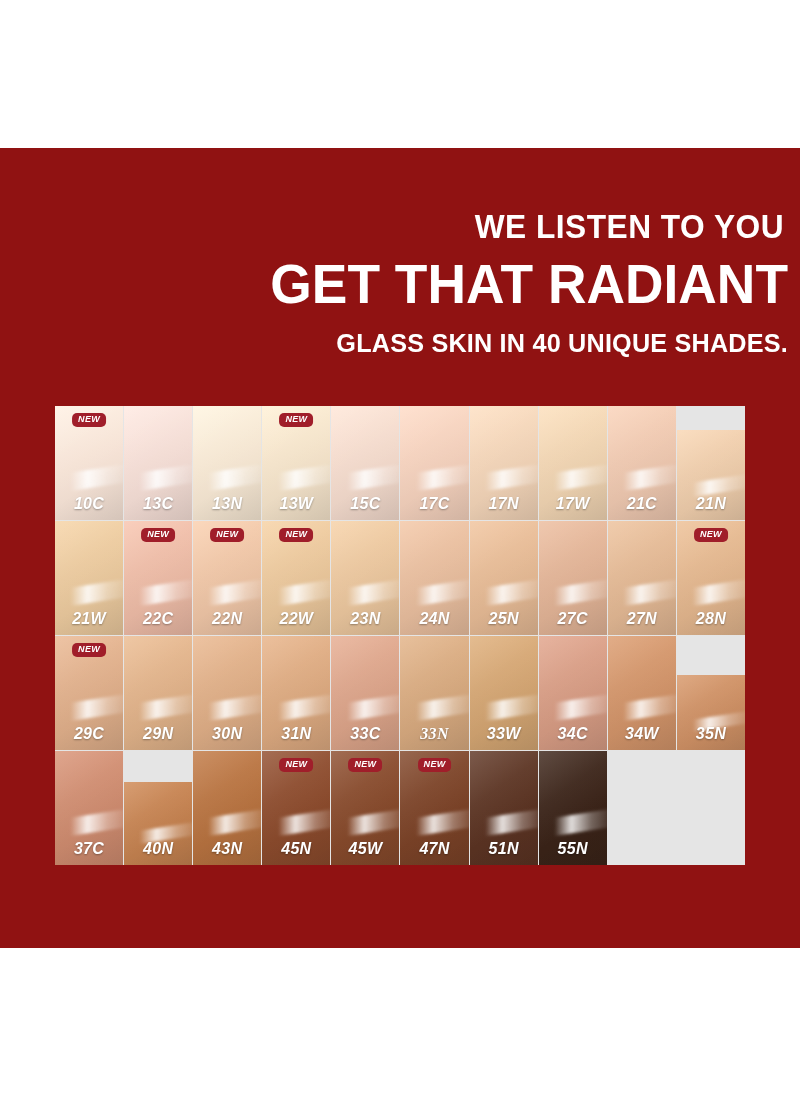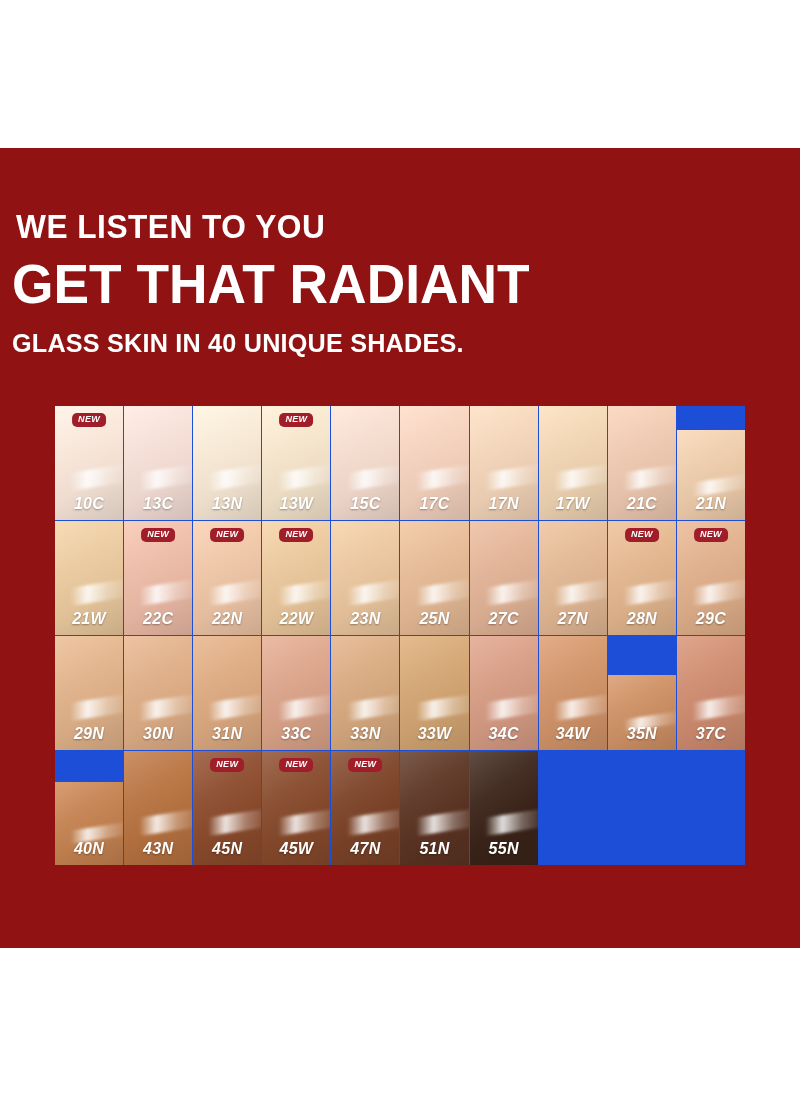--- a/index.html
+++ b/index.html
@@ -25,21 +25,21 @@
     background: #901212;
     overflow: hidden;
   }
 
   
   #headline-block {
     position: absolute;
     left: 0;
     top: 62px;
     width: 800px;
-    text-align: left;
+    text-align: right;
     color: #ffffff;
   }
   #eyebrow-line {
     font-size: 33px;
     font-weight: bold;
     letter-spacing: 0.5px;
     line-height: 1;
     margin: 0;
     transform: scaleX(0.96);
   }
@@ -64,21 +64,21 @@
   #shade-grid {
     position: absolute;
     left: 55px;
     top: 258px;
     width: 690px;
     height: 459px;
     display: grid;
     grid-template-columns: repeat(10, 1fr);
     grid-template-rows: repeat(4, 1fr);
     gap: 1px;
-    background: #1d4ed8;
+    background: #e5e5e5;
   }
 
   .swatch {
     position: relative;
     overflow: hidden;
     box-sizing: border-box;
   }
   
   .swatch .sheen {
     position: absolute;
@@ -225,20 +225,25 @@
         <div class="gloss"></div>
         <div class="sheen"></div>
         <span class="new-badge" style="background: rgb(160, 30, 42);">NEW</span>
         <span class="shade-label">22W</span>
       </div>
       <div class="swatch" style="background: linear-gradient(160deg, rgb(246, 208, 165) 0%, rgb(232, 196, 156) 45%, rgb(216, 182, 145) 100%);">
         <div class="gloss"></div>
         <div class="sheen"></div>
         <span class="shade-label">23N</span>
       </div>
+      <div class="swatch" style="background: linear-gradient(160deg, rgb(243, 198, 165) 0%, rgb(229, 187, 156) 45%, rgb(213, 174, 145) 100%);">
+        <div class="gloss"></div>
+        <div class="sheen"></div>
+        <span class="shade-label">24N</span>
+      </div>
       <div class="swatch" style="background: linear-gradient(160deg, rgb(241, 195, 156) 0%, rgb(227, 184, 147) 45%, rgb(211, 171, 137) 100%);">
         <div class="gloss"></div>
         <div class="sheen"></div>
         <span class="shade-label">25N</span>
       </div>
       <div class="swatch" style="background: linear-gradient(160deg, rgb(236, 188, 157) 0%, rgb(223, 177, 148) 45%, rgb(207, 165, 138) 100%);">
         <div class="gloss"></div>
         <div class="sheen"></div>
         <span class="shade-label">27C</span>
       </div>
@@ -272,21 +277,21 @@
       <div class="swatch" style="background: linear-gradient(160deg, rgb(231, 178, 135) 0%, rgb(218, 168, 127) 45%, rgb(203, 156, 118) 100%);">
         <div class="gloss"></div>
         <div class="sheen"></div>
         <span class="shade-label">31N</span>
       </div>
       <div class="swatch" style="background: linear-gradient(160deg, rgb(230, 172, 144) 0%, rgb(217, 162, 136) 45%, rgb(202, 151, 126) 100%);">
         <div class="gloss"></div>
         <div class="sheen"></div>
         <span class="shade-label">33C</span>
       </div>
-      <div class="swatch" style="background: linear-gradient(160deg, rgb(226, 178, 134) 0%, rgb(213, 168, 126) 45%, rgb(198, 156, 117) 100%);">
+      <div class="swatch" style="background: linear-gradient(160deg, rgb(226, 178, 134) 0%, rgb(213, 168, 126) 45%, rgb(198, 156, 117) 100%); font-family: Liberation Serif, serif;">
         <div class="gloss"></div>
         <div class="sheen"></div>
         <span class="shade-label">33N</span>
       </div>
       <div class="swatch" style="background: linear-gradient(160deg, rgb(222, 173, 120) 0%, rgb(209, 163, 113) 45%, rgb(194, 152, 105) 100%);">
         <div class="gloss"></div>
         <div class="sheen"></div>
         <span class="shade-label">33W</span>
       </div>
       <div class="swatch" style="background: linear-gradient(160deg, rgb(225, 163, 138) 0%, rgb(212, 154, 130) 45%, rgb(197, 143, 121) 100%);">

